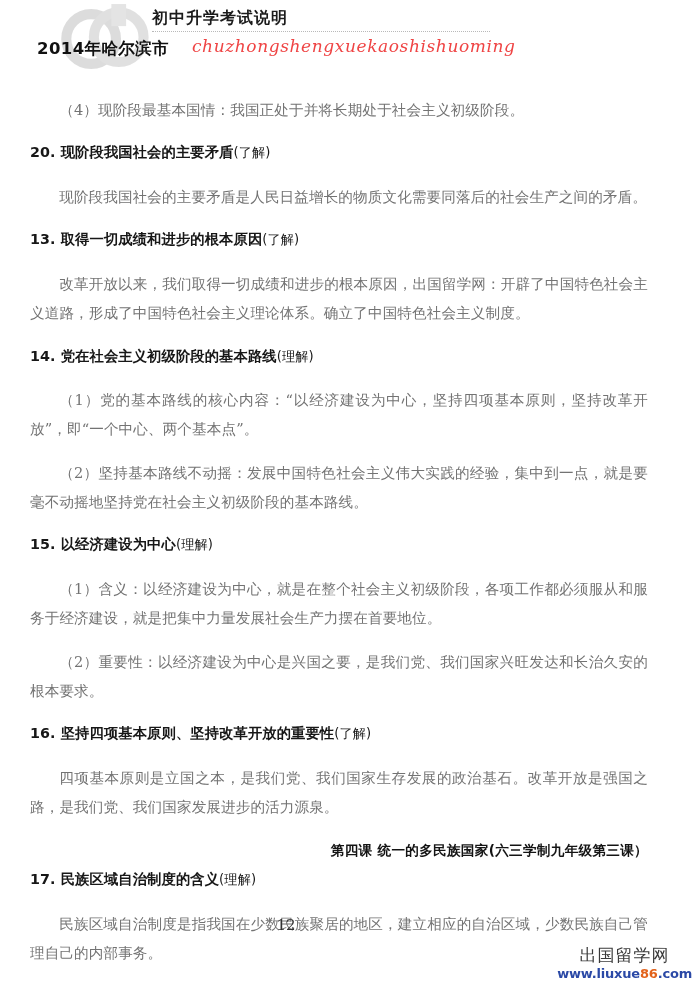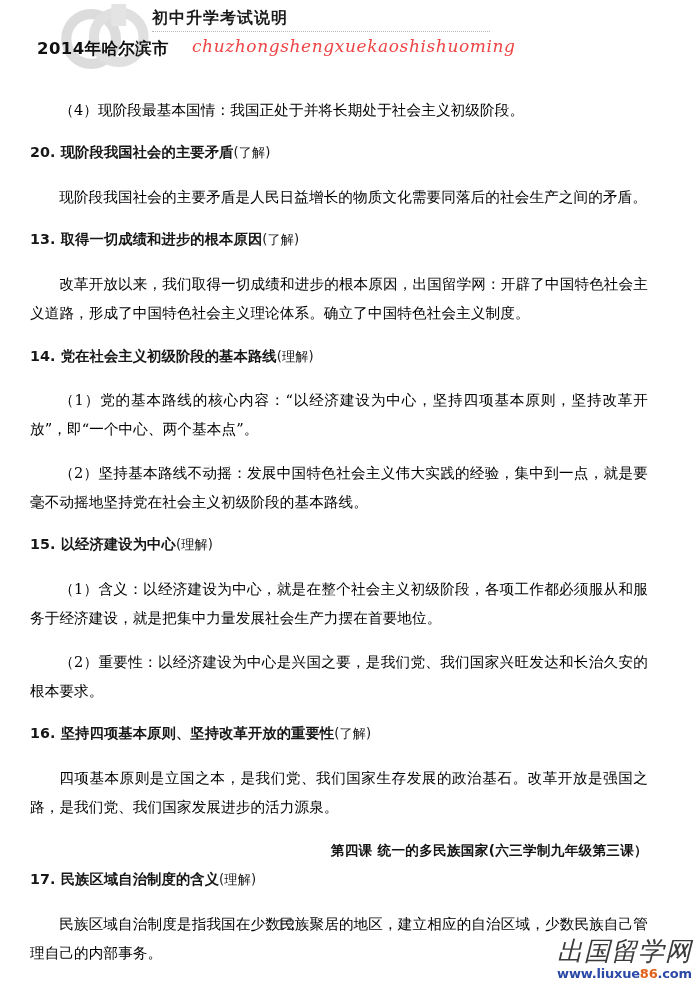--- a/index.html
+++ b/index.html
@@ -89,21 +89,21 @@
   }
   .heading .lvl {
     font-weight: normal;
     font-size: 13.2px;
   }
 
   .para {
     font-family: "DejaVu Serif", "Liberation Serif", serif;
     font-size: 14.6px;
     line-height: 29px;
-    color: #000000;
+    color: #737373;
     text-align: justify;
     text-justify: inter-character;
     text-indent: 2em;
     letter-spacing: 0.1px;
   }
 
   .lesson-title {
     font-family: "DejaVu Sans", "Liberation Sans", sans-serif;
     font-weight: bold;
     font-size: 13.6px;
@@ -127,25 +127,24 @@
   
   .site-mark {
     position: absolute;
     right: 8px;
     bottom: 6px;
     text-align: center;
     line-height: 1;
   }
   .site-mark-cn {
     font-family: "DejaVu Sans", "Liberation Sans", sans-serif;
-    font-size: 26px;
+    font-size: 17px;
     font-weight: 500;
     color: #3a3a3a;
     letter-spacing: 1px;
-    font-style: italic;
   }
   .site-mark-url {
     margin-top: 3px;
     font-family: "DejaVu Sans", "Liberation Sans", sans-serif;
     font-size: 13px;
     font-weight: bold;
     color: #2b49a6;
     letter-spacing: -0.2px;
   }
   .site-mark-url .hl { color: #e2621b; }

